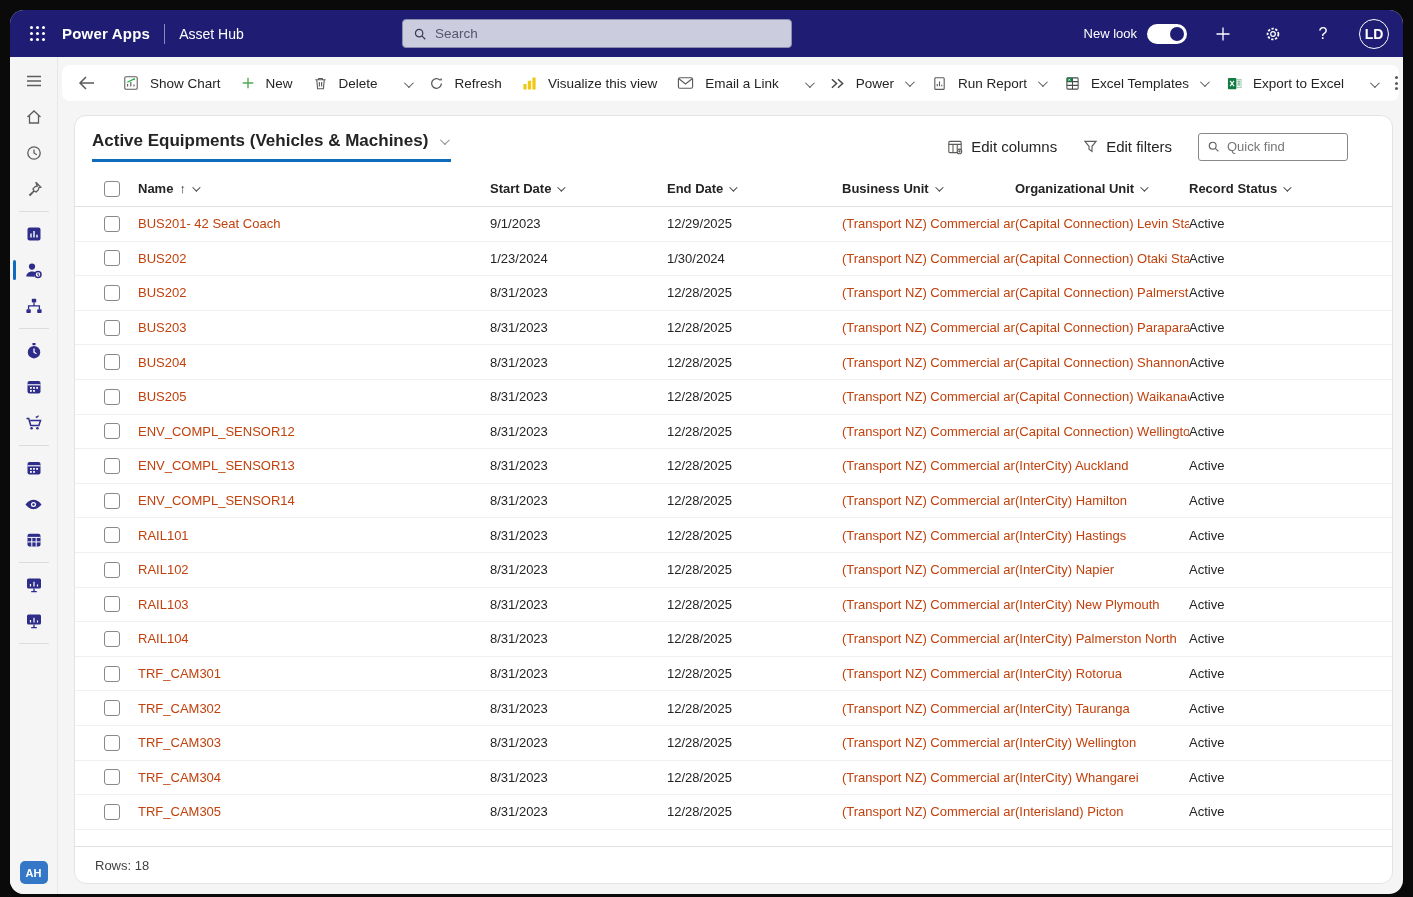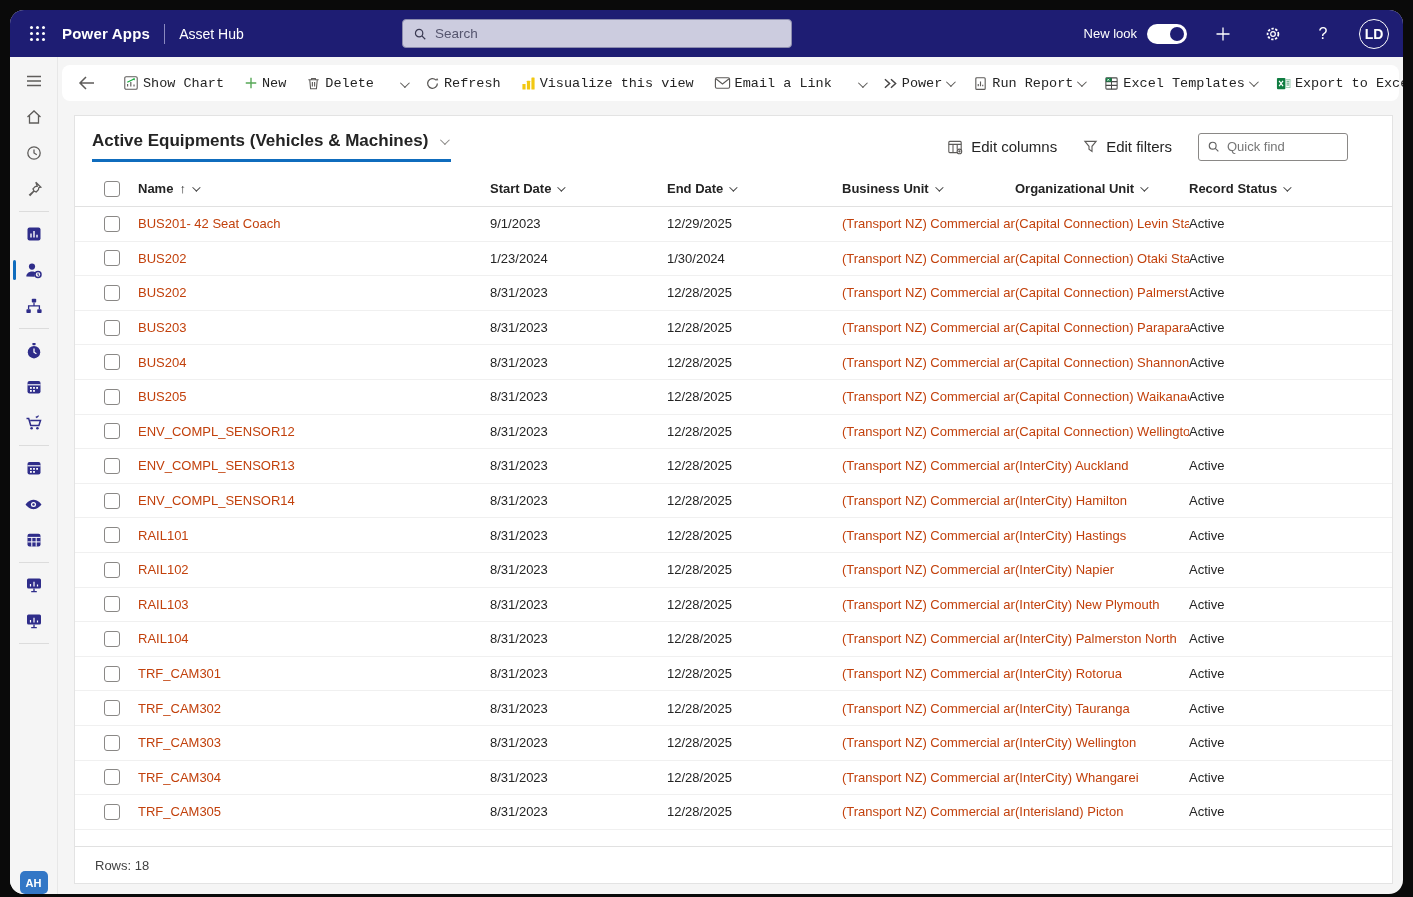--- a/index.html
+++ b/index.html
@@ -26,37 +26,37 @@
     font-size:14px; font-weight:bold; cursor:pointer; }
 
   
   .body { flex:1; display:flex; min-height:0; }
   .rail { flex:0 0 48px; background:#f5f5f5; border-right:1px solid #e7e7e7; display:flex; flex-direction:column; align-items:center; padding-top:6px; }
   .rail-item { width:40px; height:36px; display:flex; align-items:center; justify-content:center; position:relative; cursor:pointer; border-radius:4px; }
   .rail-item.selected::before { content:""; position:absolute; left:-1px; top:8px; width:3px; height:20px; background:#0f6cbd; border-radius:2px; }
   .rail-sep { width:30px; height:1px; background:#dcdcdc; margin:4px 0; }
   .rail-spacer { flex:1; }
   .env-badge { width:28px; height:23px; background:#3377c6; color:#fff; border-radius:5px; font-size:11px; font-weight:bold;
-    display:flex; align-items:center; justify-content:center; cursor:pointer; }
+    display:flex; align-items:center; justify-content:center; margin-bottom:10px; cursor:pointer; }
 
   .content { flex:1; display:flex; flex-direction:column; min-width:0; padding:8px 4px 10px 4px; }
 
   
   .cmdbar { flex:0 0 36px; background:#fff; border-radius:8px; display:flex; align-items:center; padding:0 10px 0 6px; font-size:13.5px; color:#242424; }
-  .cmd-item { display:flex; align-items:center; gap:4px; padding:6px 10px; border-radius:4px; cursor:pointer; white-space:nowrap;font-family:Liberation Mono, monospace; }
+  .cmd-item { display:flex; align-items:center; gap:11px; padding:6px 10px; border-radius:4px; cursor:pointer; white-space:nowrap; }
   .cmd-sep { width:1px; height:22px; background:#e1e1e1; margin:0 4px; }
   .chev { width:7px; height:7px; border-right:1.4px solid #5d5b59; border-bottom:1.4px solid #5d5b59; transform:rotate(45deg) translateY(-2px); display:inline-block; }
   .cmd-chev-only { padding:6px 8px; cursor:pointer; }
   .overflow-dots { display:flex; flex-direction:column; gap:2.5px; padding:6px 10px; cursor:pointer; }
   .overflow-dots i { width:3px; height:3px; border-radius:50%; background:#5d5b59; }
   .share-btn { margin-left:auto; background:#0f6cbd; color:#fff; border:none; border-radius:4px; height:28px; padding:0 12px;
     display:flex; align-items:center; gap:7px; font-size:13px; cursor:pointer; font-family:"Liberation Sans", sans-serif; }
 
   
-  .card { margin:14px 6px 0 12px; background:#fff; border:1px solid #e3e3e3; border-radius:0; flex:1;
+  .card { margin:14px 6px 0 12px; background:#fff; border:1px solid #e3e3e3; border-radius:12px; flex:1;
     display:flex; flex-direction:column; min-height:0; overflow:hidden; }
   .card-head { display:flex; align-items:center; padding:15px 44px 0 17px; }
   .view-title-wrap { display:inline-flex; align-items:center; gap:12px; border-bottom:3px solid #0f6cbd; padding:0 4px 8px 0; cursor:pointer; }
   .view-title { font-size:17px; font-weight:bold; color:#242424; }
   .head-actions { margin-left:auto; display:flex; align-items:center; gap:26px; }
   .head-action { display:flex; align-items:center; gap:8px; font-size:15px; color:#242424; cursor:pointer; }
   .quickfind { width:150px; height:28px; border:1px solid #8a8886; border-radius:3px; display:flex; align-items:center; padding:0 8px; gap:7px; color:#616161; background:#fff;justify-content:center; }
   .quickfind input { border:none; outline:none; font-size:13px; width:100%; color:#242424; font-family:"Liberation Sans", sans-serif; }
   .quickfind input::placeholder { color:#767676; opacity:1; }
 

